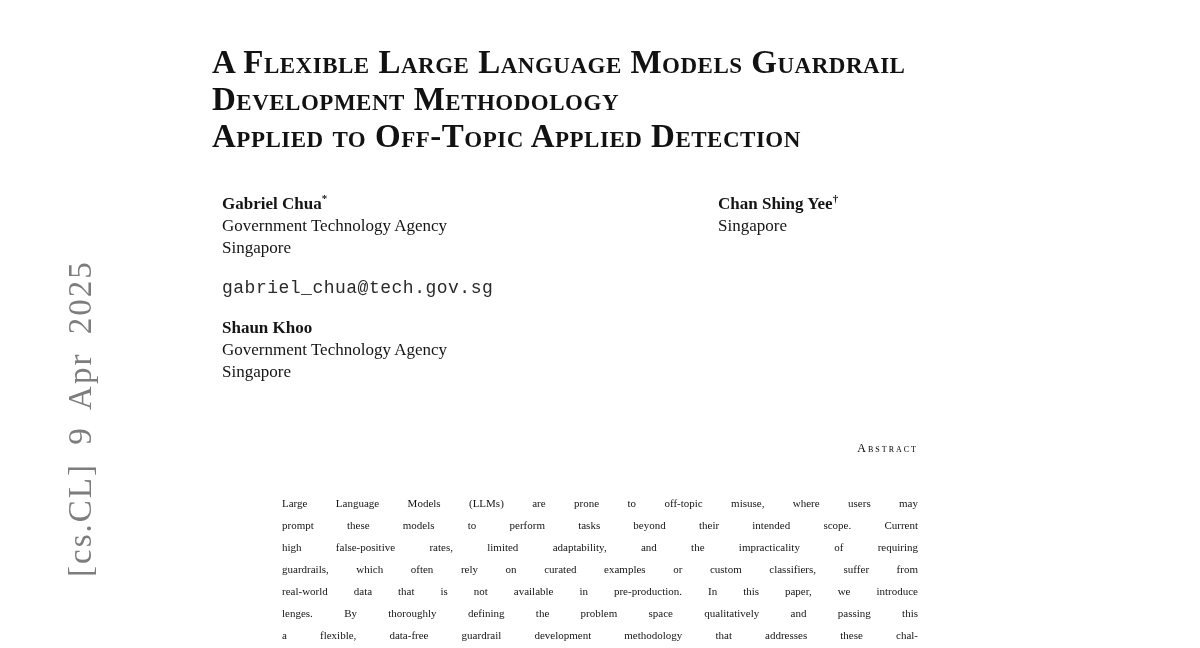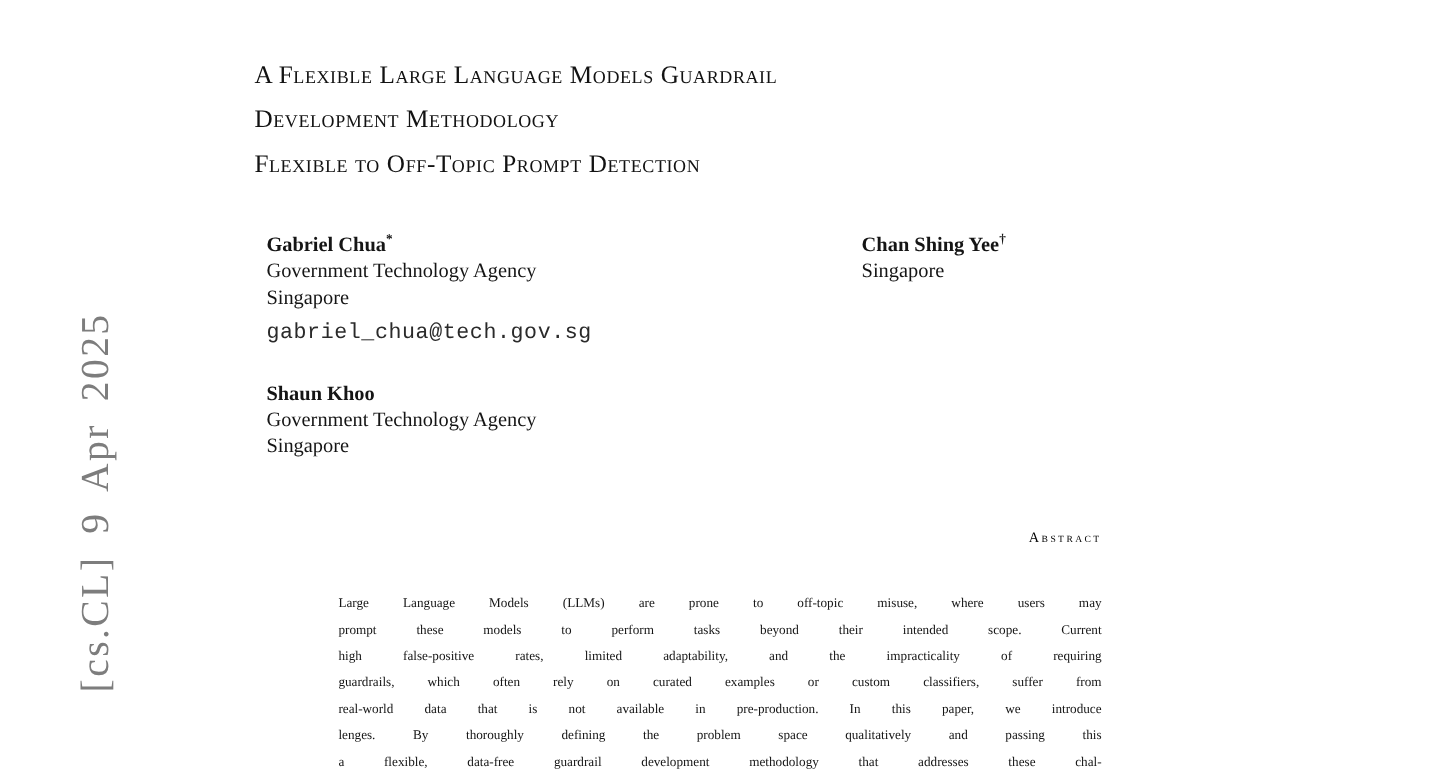--- a/index.html
+++ b/index.html
@@ -27,24 +27,24 @@
     word-spacing: 8px;
     color: #7d7d7d;
   }
 
   
   .title {
     position: absolute;
     left: 212px;
     top: 44px;
     font-variant: small-caps;
-    font-size: 21px;
+    font-size: 33px;
     line-height: 37px;
     letter-spacing: 0.5px;
-    font-weight: 400;
+    font-weight: 700;
     color: #121212;
   }
 
   
   .author {
     position: absolute;
     font-size: 17px;
     line-height: 22px;
     color: #151515;
   }
@@ -55,21 +55,21 @@
   .author-name sup {
     font-size: 11px;
     font-weight: bold;
     vertical-align: super;
     line-height: 0;
   }
   .author-email {
     font-family: "Liberation Mono", monospace;
     font-size: 18px;
     letter-spacing: 0.5px;
-    margin-top: 8px;
+    margin-top: 18px;
     color: #2a2a2a;
     white-space: pre;
   }
 
   
   .abstract-heading {
     position: absolute;
     left: 282px;
     top: 441px;
     width: 636px;
@@ -99,21 +99,21 @@
 
 <div class="page">
 
   <div class="watermark" style="color: rgb(125, 125, 125);">
     <span>[cs.CL] 9 Apr 2025</span>
   </div>
 
   <header class="title">
     <div class="title-line">A Flexible Large Language Models Guardrail</div>
     <div class="title-line">Development Methodology</div>
-    <div class="title-line">Flexible to Off-Topic Prompt Detection</div>
+    <div class="title-line">Applied to Off-Topic Applied Detection</div>
   </header>
 
   <section class="author author-0">
     <div class="author-name">
       <span>Gabriel Chua</span><sup>*</sup>
     </div>
     <div class="author-line">Government Technology Agency</div>
     <div class="author-line">Singapore</div>
     <div class="author-email">gabriel_chua@tech.gov.sg</div>
   </section>

